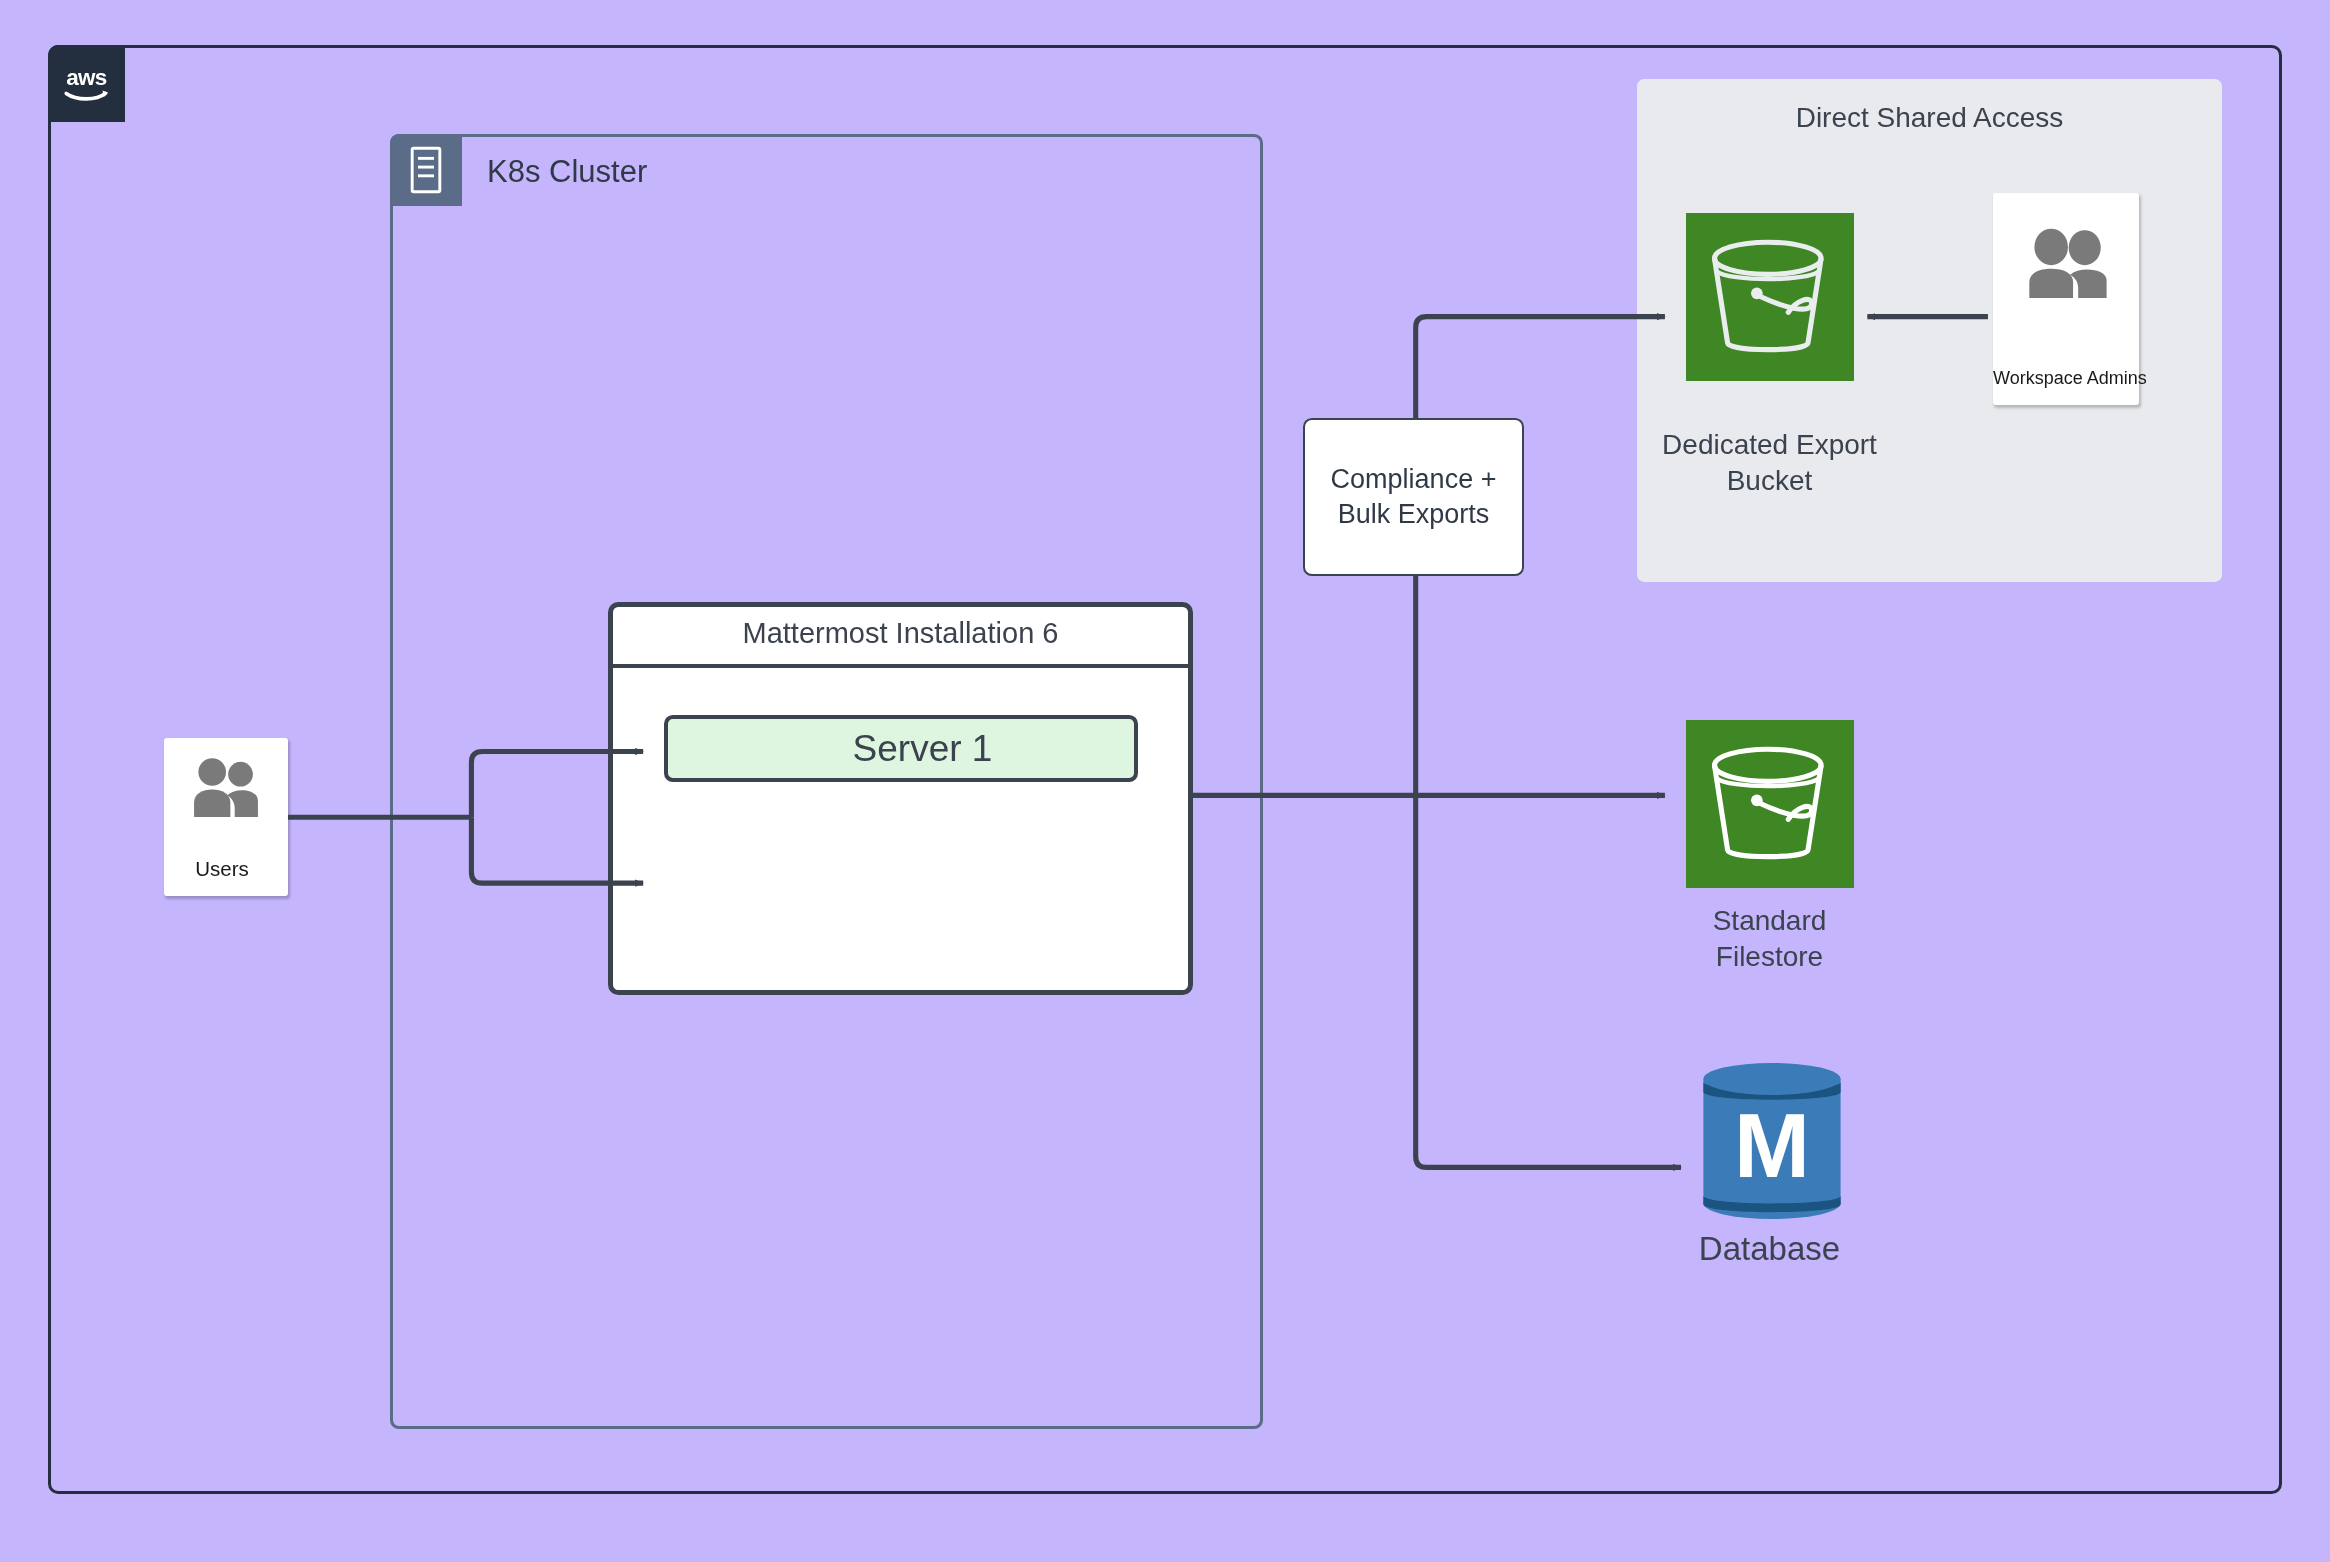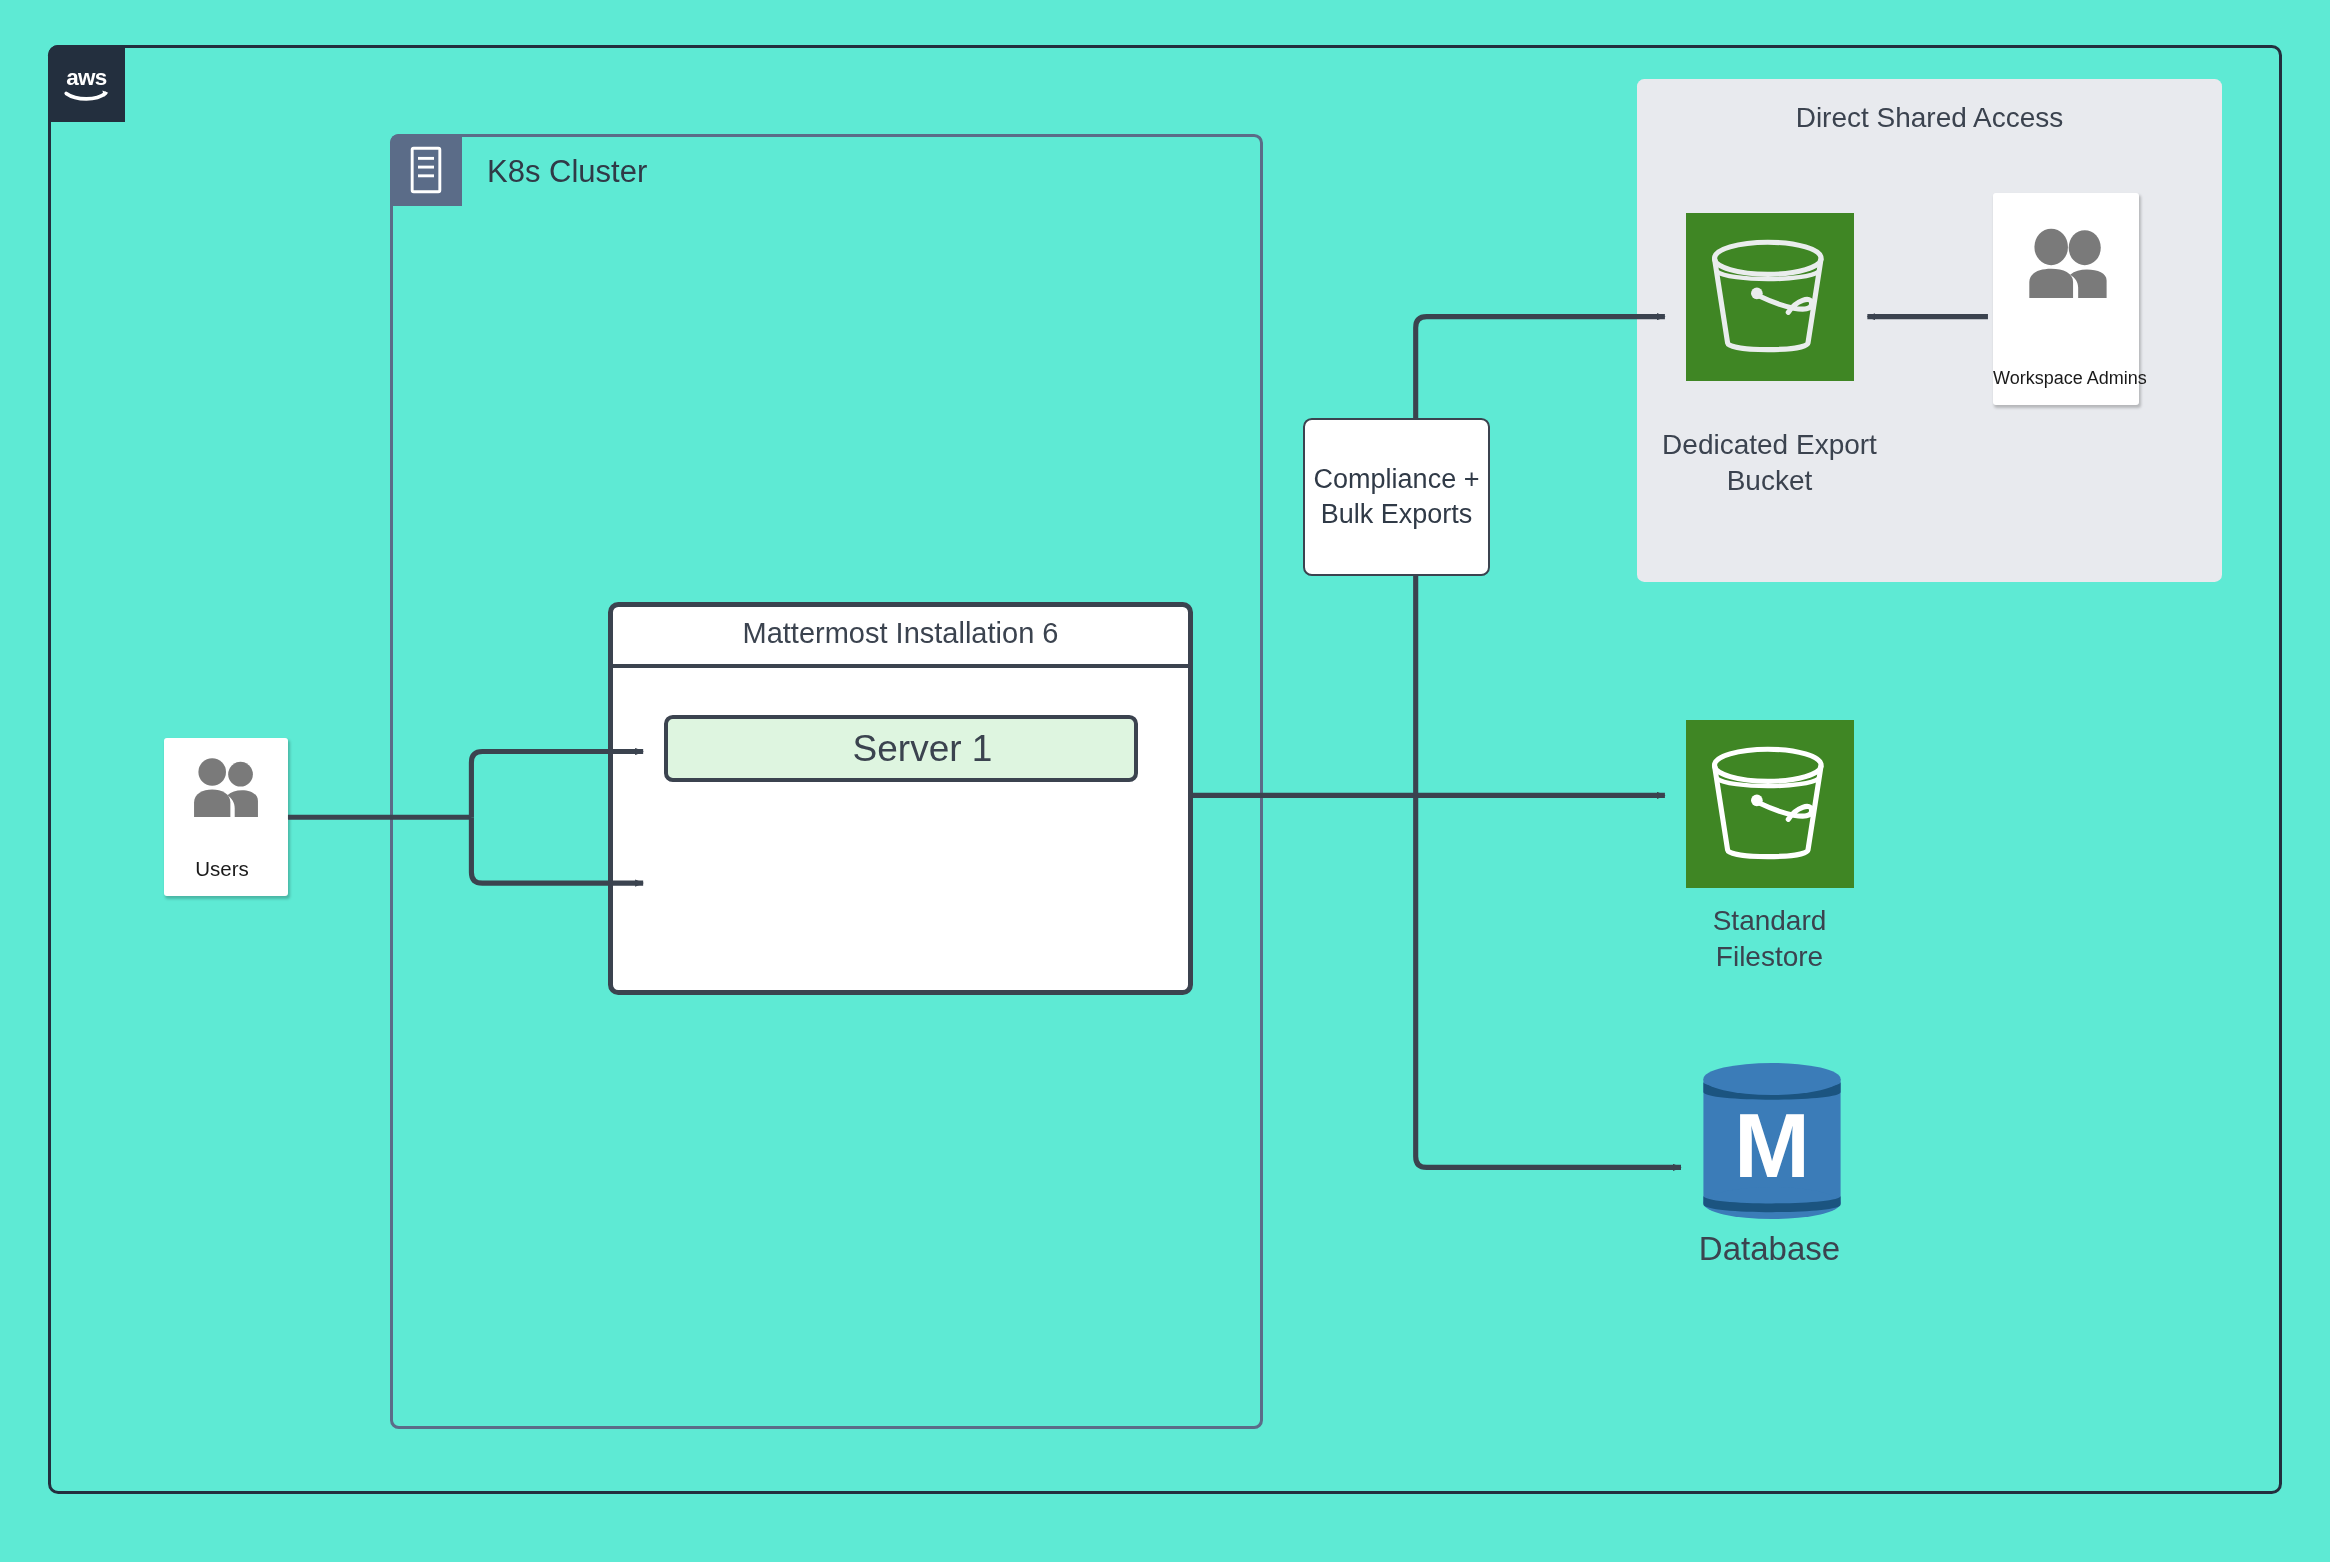--- a/index.html
+++ b/index.html
@@ -4,21 +4,21 @@
 <style>
   html, body {
     margin: 0;
     padding: 0;
     background: #ffffff;
   }
   #canvas {
     position: relative;
     width: 2330px;
     height: 1563px;
-    background: #5eead4;
+    background: #c4b5fd;
     font-family: "Liberation Sans", sans-serif;
     overflow: hidden;
   }
 
   
   #aws-frame {
     position: absolute;
     left: 48px;
     top: 45px;
     width: 2234px;
@@ -153,21 +153,21 @@
     font-size: 20.5px;
     color: #1a1a1a;
     white-space: nowrap;
   }
 
   
   #compliance-box {
     position: absolute;
     left: 1303px;
     top: 418px;
-    width: 187px;
+    width: 221px;
     height: 158px;
     background: #ffffff;
     border: 2.9px solid #3B434F;
     border-radius: 8.8px;
     box-sizing: border-box;
     display: flex;
     flex-direction: column;
     align-items: center;
     justify-content: center;
     z-index: 5;

